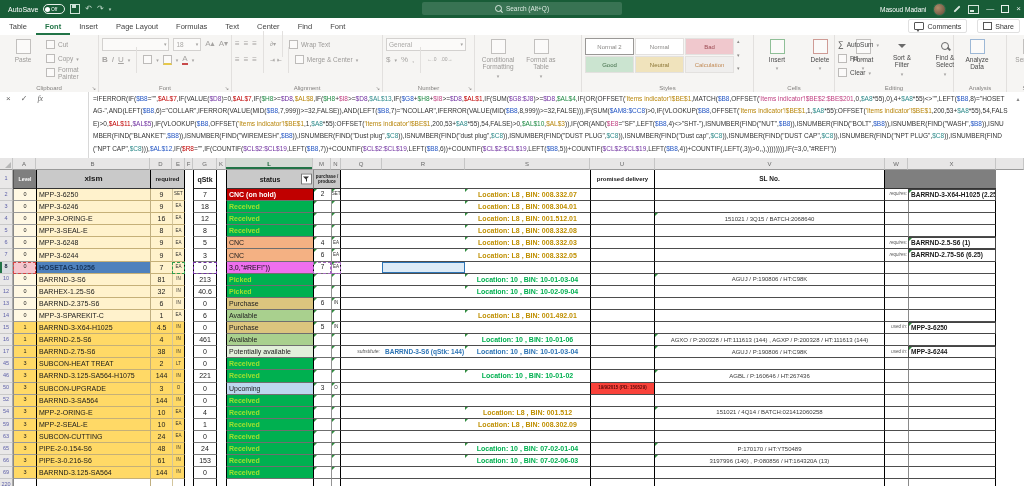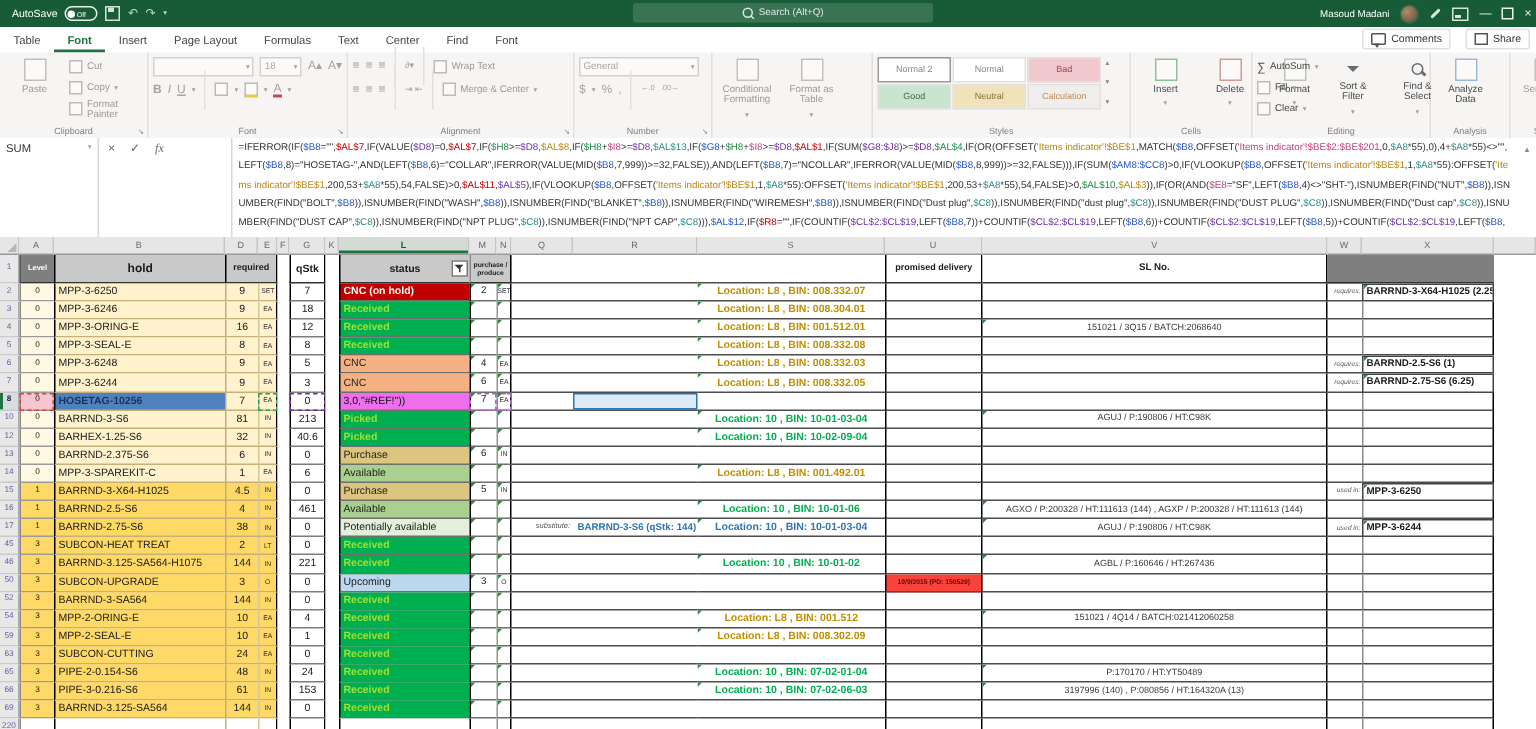--- a/index.html
+++ b/index.html
@@ -389,24 +389,20 @@
         <span class="bicon"></span>
         <span class="blabel">Sensitivity</span>
       </div>
       <div class="glabel">Sensitivity</div>
 
     </div>
     <div style="flex:1"></div>
   </div>
 
   <div id="formulabar">
-    <div class="namebox">
-      <span>SUM</span>
-        <span class="caret">▾</span>
-    </div>
     <div class="fx-btns">
       <span>×</span>
       <span>✓</span>
       <span class="fxi">fx</span>
     </div>
     <div id="fx-text">=IFERROR(IF(<span style="color:#2456C4">$B8</span>="",<span style="color:#C00000">$AL$7</span>,IF(VALUE(<span style="color:#7030A0">$D8</span>)=0,<span style="color:#C00000">$AL$7</span>,IF(<span style="color:#1F8A44">$H8</span>&gt;=<span style="color:#7030A0">$D8</span>,<span style="color:#B8860B">$AL$8</span>,IF(<span style="color:#1F8A44">$H8</span>+<span style="color:#C04080">$I8</span>&gt;=<span style="color:#7030A0">$D8</span>,<span style="color:#2E8B8B">$AL$13</span>,IF(<span style="color:#2456C4">$G8</span>+<span style="color:#1F8A44">$H8</span>+<span style="color:#C04080">$I8</span>&gt;=<span style="color:#7030A0">$D8</span>,<span style="color:#C00000">$AL$1</span>,IF(SUM(<span style="color:#7030A0">$G8:$J8</span>)&gt;=<span style="color:#7030A0">$D8</span>,<span style="color:#1F8A44">$AL$4</span>,IF(OR(OFFSET(<span style="color:#B8860B">'Items indicator'!$BE$1</span>,MATCH(<span style="color:#2456C4">$B8</span>,OFFSET(<span style="color:#C04080">'Items indicator'!$BE$2:$BE$201</span>,0,<span style="color:#2E8B8B">$A8</span>*55),0),4+<span style="color:#2E8B8B">$A8</span>*55)&lt;&gt;"",LEFT(<span style="color:#2456C4">$B8</span>,8)="HOSETAG-",AND(LEFT(<span style="color:#2456C4">$B8</span>,6)="COLLAR",IFERROR(VALUE(MID(<span style="color:#2456C4">$B8</span>,7,999))&gt;=32,FALSE)),AND(LEFT(<span style="color:#2456C4">$B8</span>,7)="NCOLLAR",IFERROR(VALUE(MID(<span style="color:#2456C4">$B8</span>,8,999))&gt;=32,FALSE))),IF(SUM(<span style="color:#2456C4">$AM8:$CC8</span>)&gt;0,IF(VLOOKUP(<span style="color:#2456C4">$B8</span>,OFFSET(<span style="color:#B8860B">'Items indicator'!$BE$1</span>,1,<span style="color:#2E8B8B">$A8</span>*55):OFFSET(<span style="color:#B8860B">'Items indicator'!$BE$1</span>,200,53+<span style="color:#2E8B8B">$A8</span>*55),54,FALSE)&gt;0,<span style="color:#C00000">$AL$11</span>,<span style="color:#7030A0">$AL$5</span>),IF(VLOOKUP(<span style="color:#2456C4">$B8</span>,OFFSET(<span style="color:#B8860B">'Items indicator'!$BE$1</span>,1,<span style="color:#2E8B8B">$A8</span>*55):OFFSET(<span style="color:#B8860B">'Items indicator'!$BE$1</span>,200,53+<span style="color:#2E8B8B">$A8</span>*55),54,FALSE)&gt;0,<span style="color:#1F8A44">$AL$10</span>,<span style="color:#B8860B">$AL$3</span>)),IF(OR(AND(<span style="color:#C04080">$E8</span>="SF",LEFT(<span style="color:#2456C4">$B8</span>,4)&lt;&gt;"SHT-"),ISNUMBER(FIND("NUT",<span style="color:#2456C4">$B8</span>)),ISNUMBER(FIND("BOLT",<span style="color:#2456C4">$B8</span>)),ISNUMBER(FIND("WASH",<span style="color:#2456C4">$B8</span>)),ISNUMBER(FIND("BLANKET",<span style="color:#2456C4">$B8</span>)),ISNUMBER(FIND("WIREMESH",<span style="color:#2456C4">$B8</span>)),ISNUMBER(FIND("Dust plug",<span style="color:#2E8B8B">$C8</span>)),ISNUMBER(FIND("dust plug",<span style="color:#2E8B8B">$C8</span>)),ISNUMBER(FIND("DUST PLUG",<span style="color:#2E8B8B">$C8</span>)),ISNUMBER(FIND("Dust cap",<span style="color:#2E8B8B">$C8</span>)),ISNUMBER(FIND("DUST CAP",<span style="color:#2E8B8B">$C8</span>)),ISNUMBER(FIND("NPT PLUG",<span style="color:#2E8B8B">$C8</span>)),ISNUMBER(FIND("NPT CAP",<span style="color:#2E8B8B">$C8</span>))),<span style="color:#2456C4">$AL$12</span>,IF(<span style="color:#C00000">$R8</span>="",IF(COUNTIF(<span style="color:#7030A0">$CL$2:$CL$19</span>,LEFT(<span style="color:#2456C4">$B8</span>,7))+COUNTIF(<span style="color:#7030A0">$CL$2:$CL$19</span>,LEFT(<span style="color:#2456C4">$B8</span>,6))+COUNTIF(<span style="color:#7030A0">$CL$2:$CL$19</span>,LEFT(<span style="color:#2456C4">$B8</span>,5))+COUNTIF(<span style="color:#7030A0">$CL$2:$CL$19</span>,LEFT(<span style="color:#2456C4">$B8</span>,4))+COUNTIF(,LEFT(,3))&gt;0,,),)))))))),IF(=3,0,"#REF!"))</div>
     <div class="fx-collapse">▴</div>
   </div>
 
   <div id="grid">
@@ -427,21 +423,21 @@
         <div class="c ch" style="width: 125px;">S</div>
         <div class="c ch" style="width: 65px;">U</div>
         <div class="c ch" style="width: 230px;">V</div>
         <div class="c ch" style="width: 23px;">W</div>
         <div class="c ch" style="width: 88px;">X</div>
         <div class="c ch" style="width: 28px;"></div>
       </div>
       <div class="rowline" style="height: 19px;">
         <div class="c rh" style="width: 13px;">1</div>
         <div class="c h-level r1" style="width: 23px;">Level</div>
-        <div class="c h-item r1" style="width: 114px;">hold</div>
+        <div class="c h-item r1" style="width: 114px;">xlsm</div>
         <div class="c h-req r1" style="width: 35px;">required</div>
         <div class="c gapc" style="width: 8px;"></div>
         <div class="c h-qstk r1" style="width: 24px;">qStk</div>
         <div class="c gapc" style="width: 9px;"></div>
         <div class="c h-status r1" style="width: 87px;">status<span class="funnelbox"></span></div>
         <div class="c h-pp r1" style="width: 28px;">purchase / produce</div>
         <div class="c r1 qx" style="width: 41px;"></div>
         <div class="c r1 qx" style="width: 83px;"></div>
         <div class="c r1 qx" style="width: 125px;"></div>
         <div class="c h-prom r1" style="width: 65px;">promised delivery</div>

